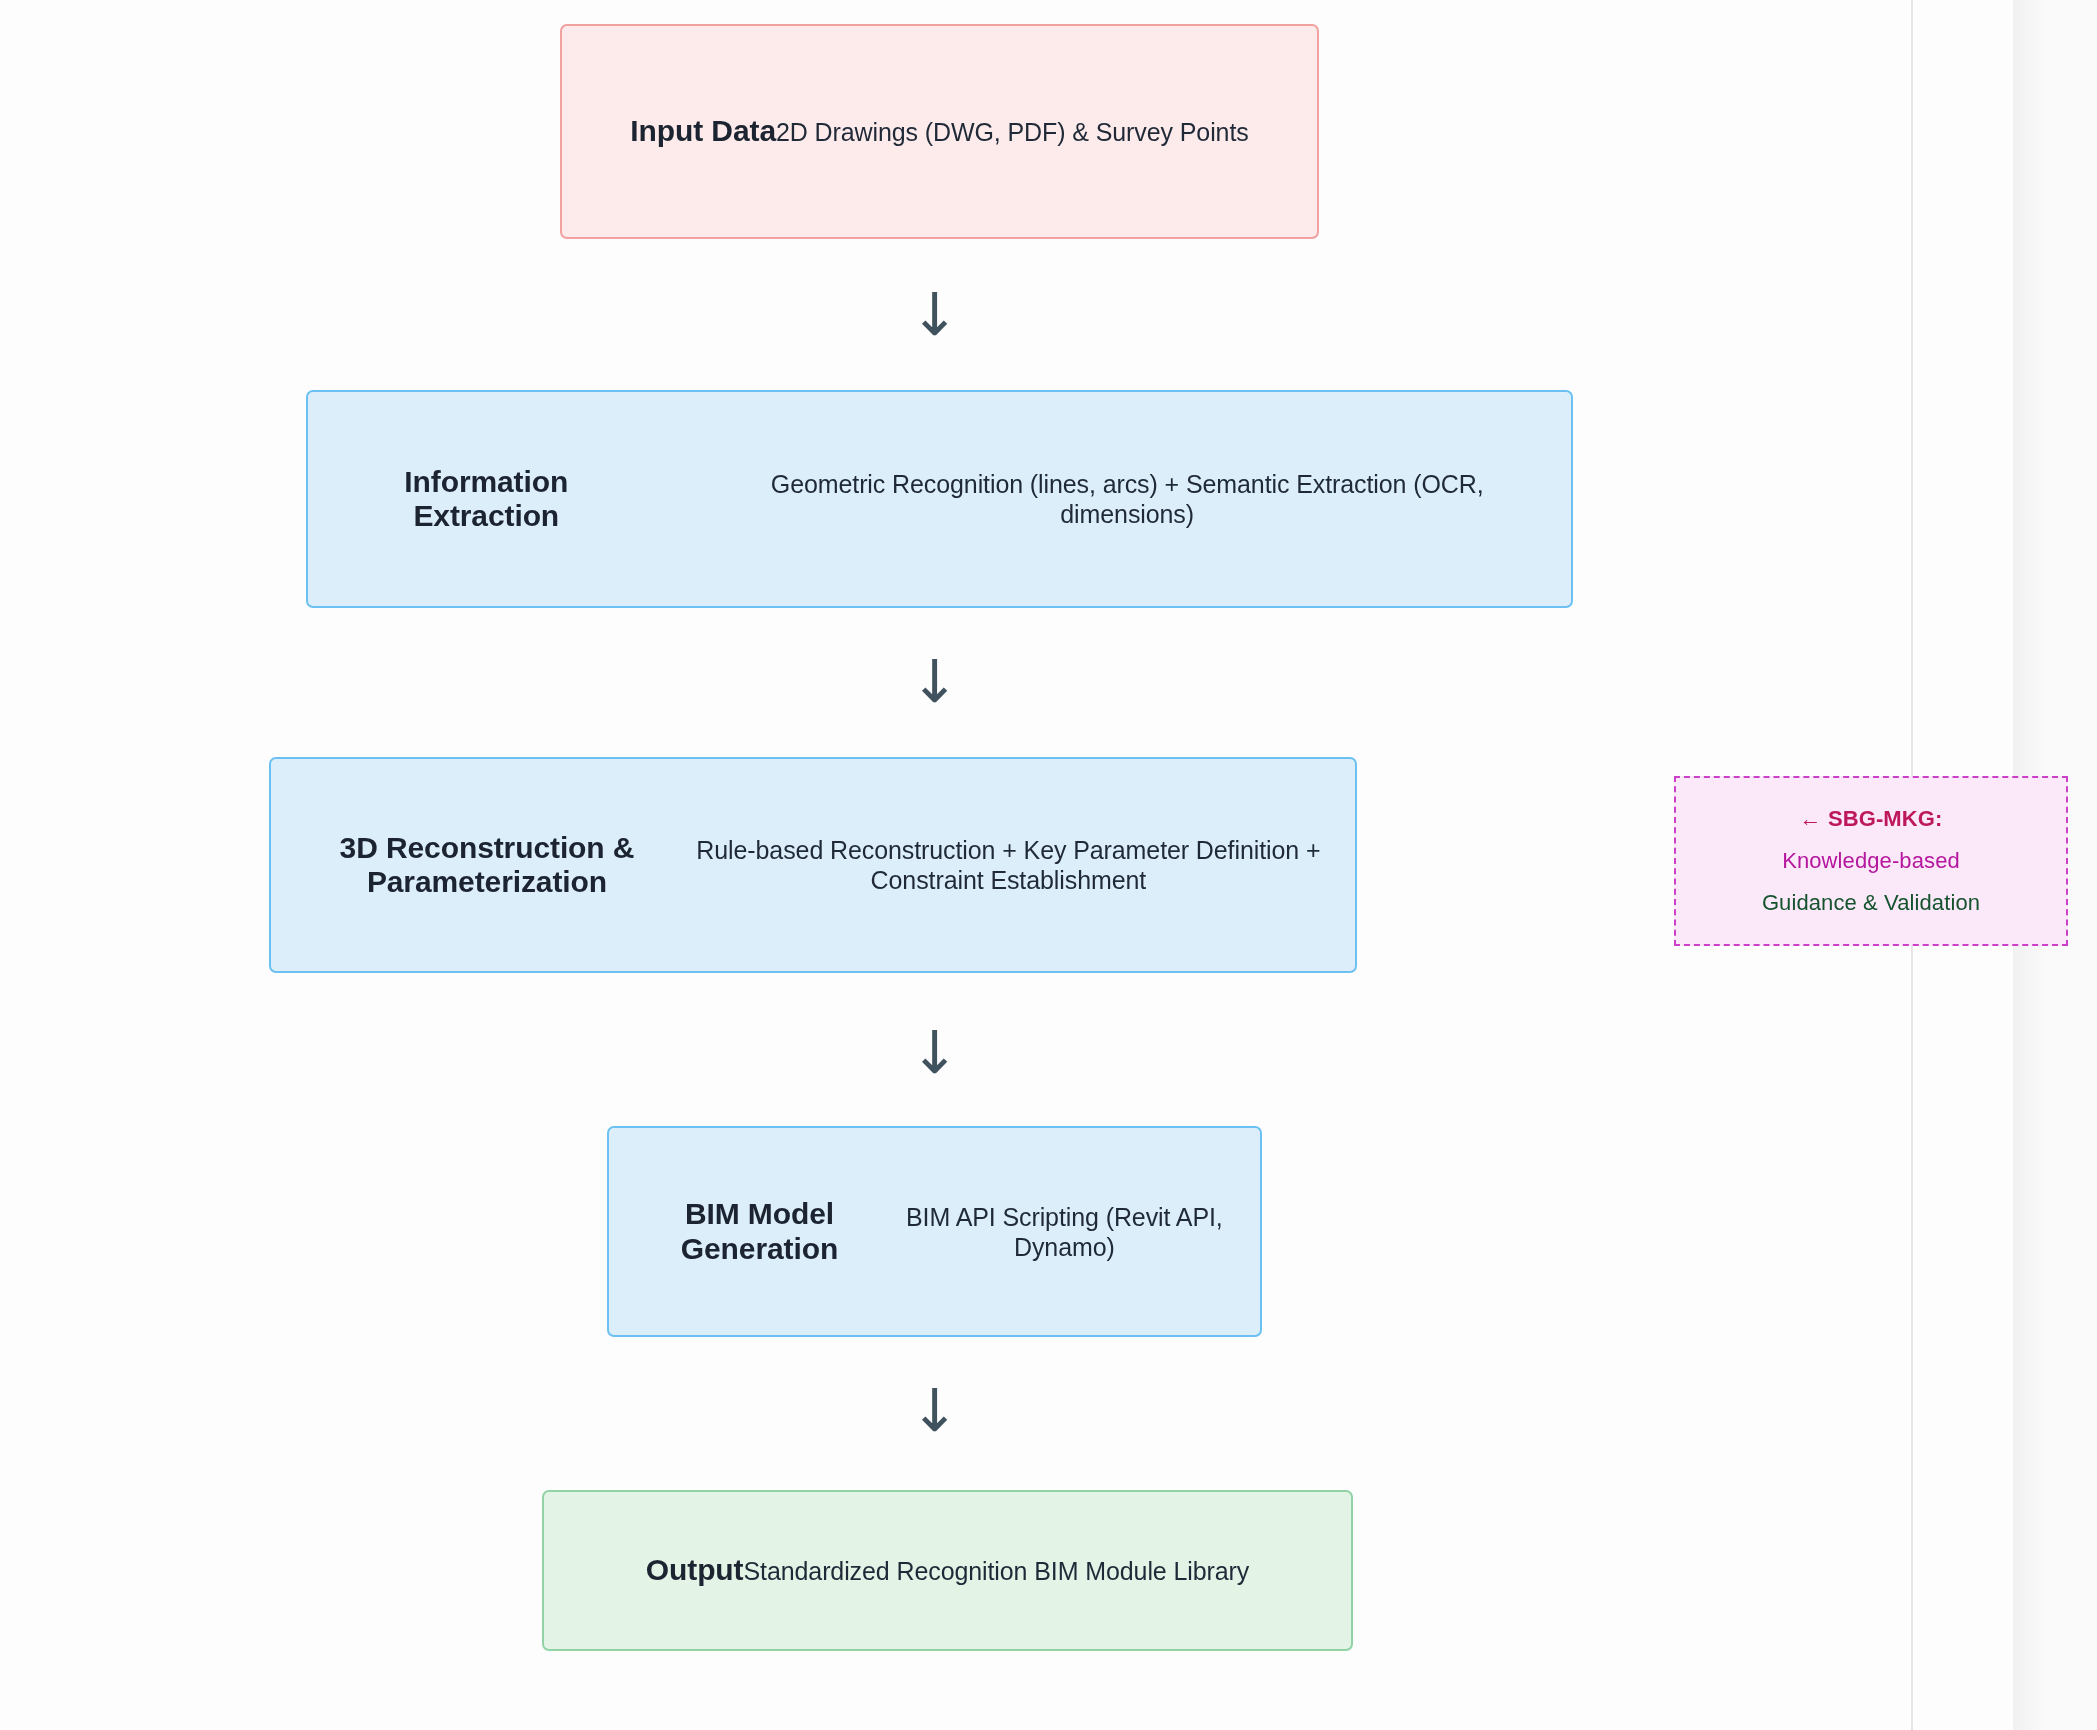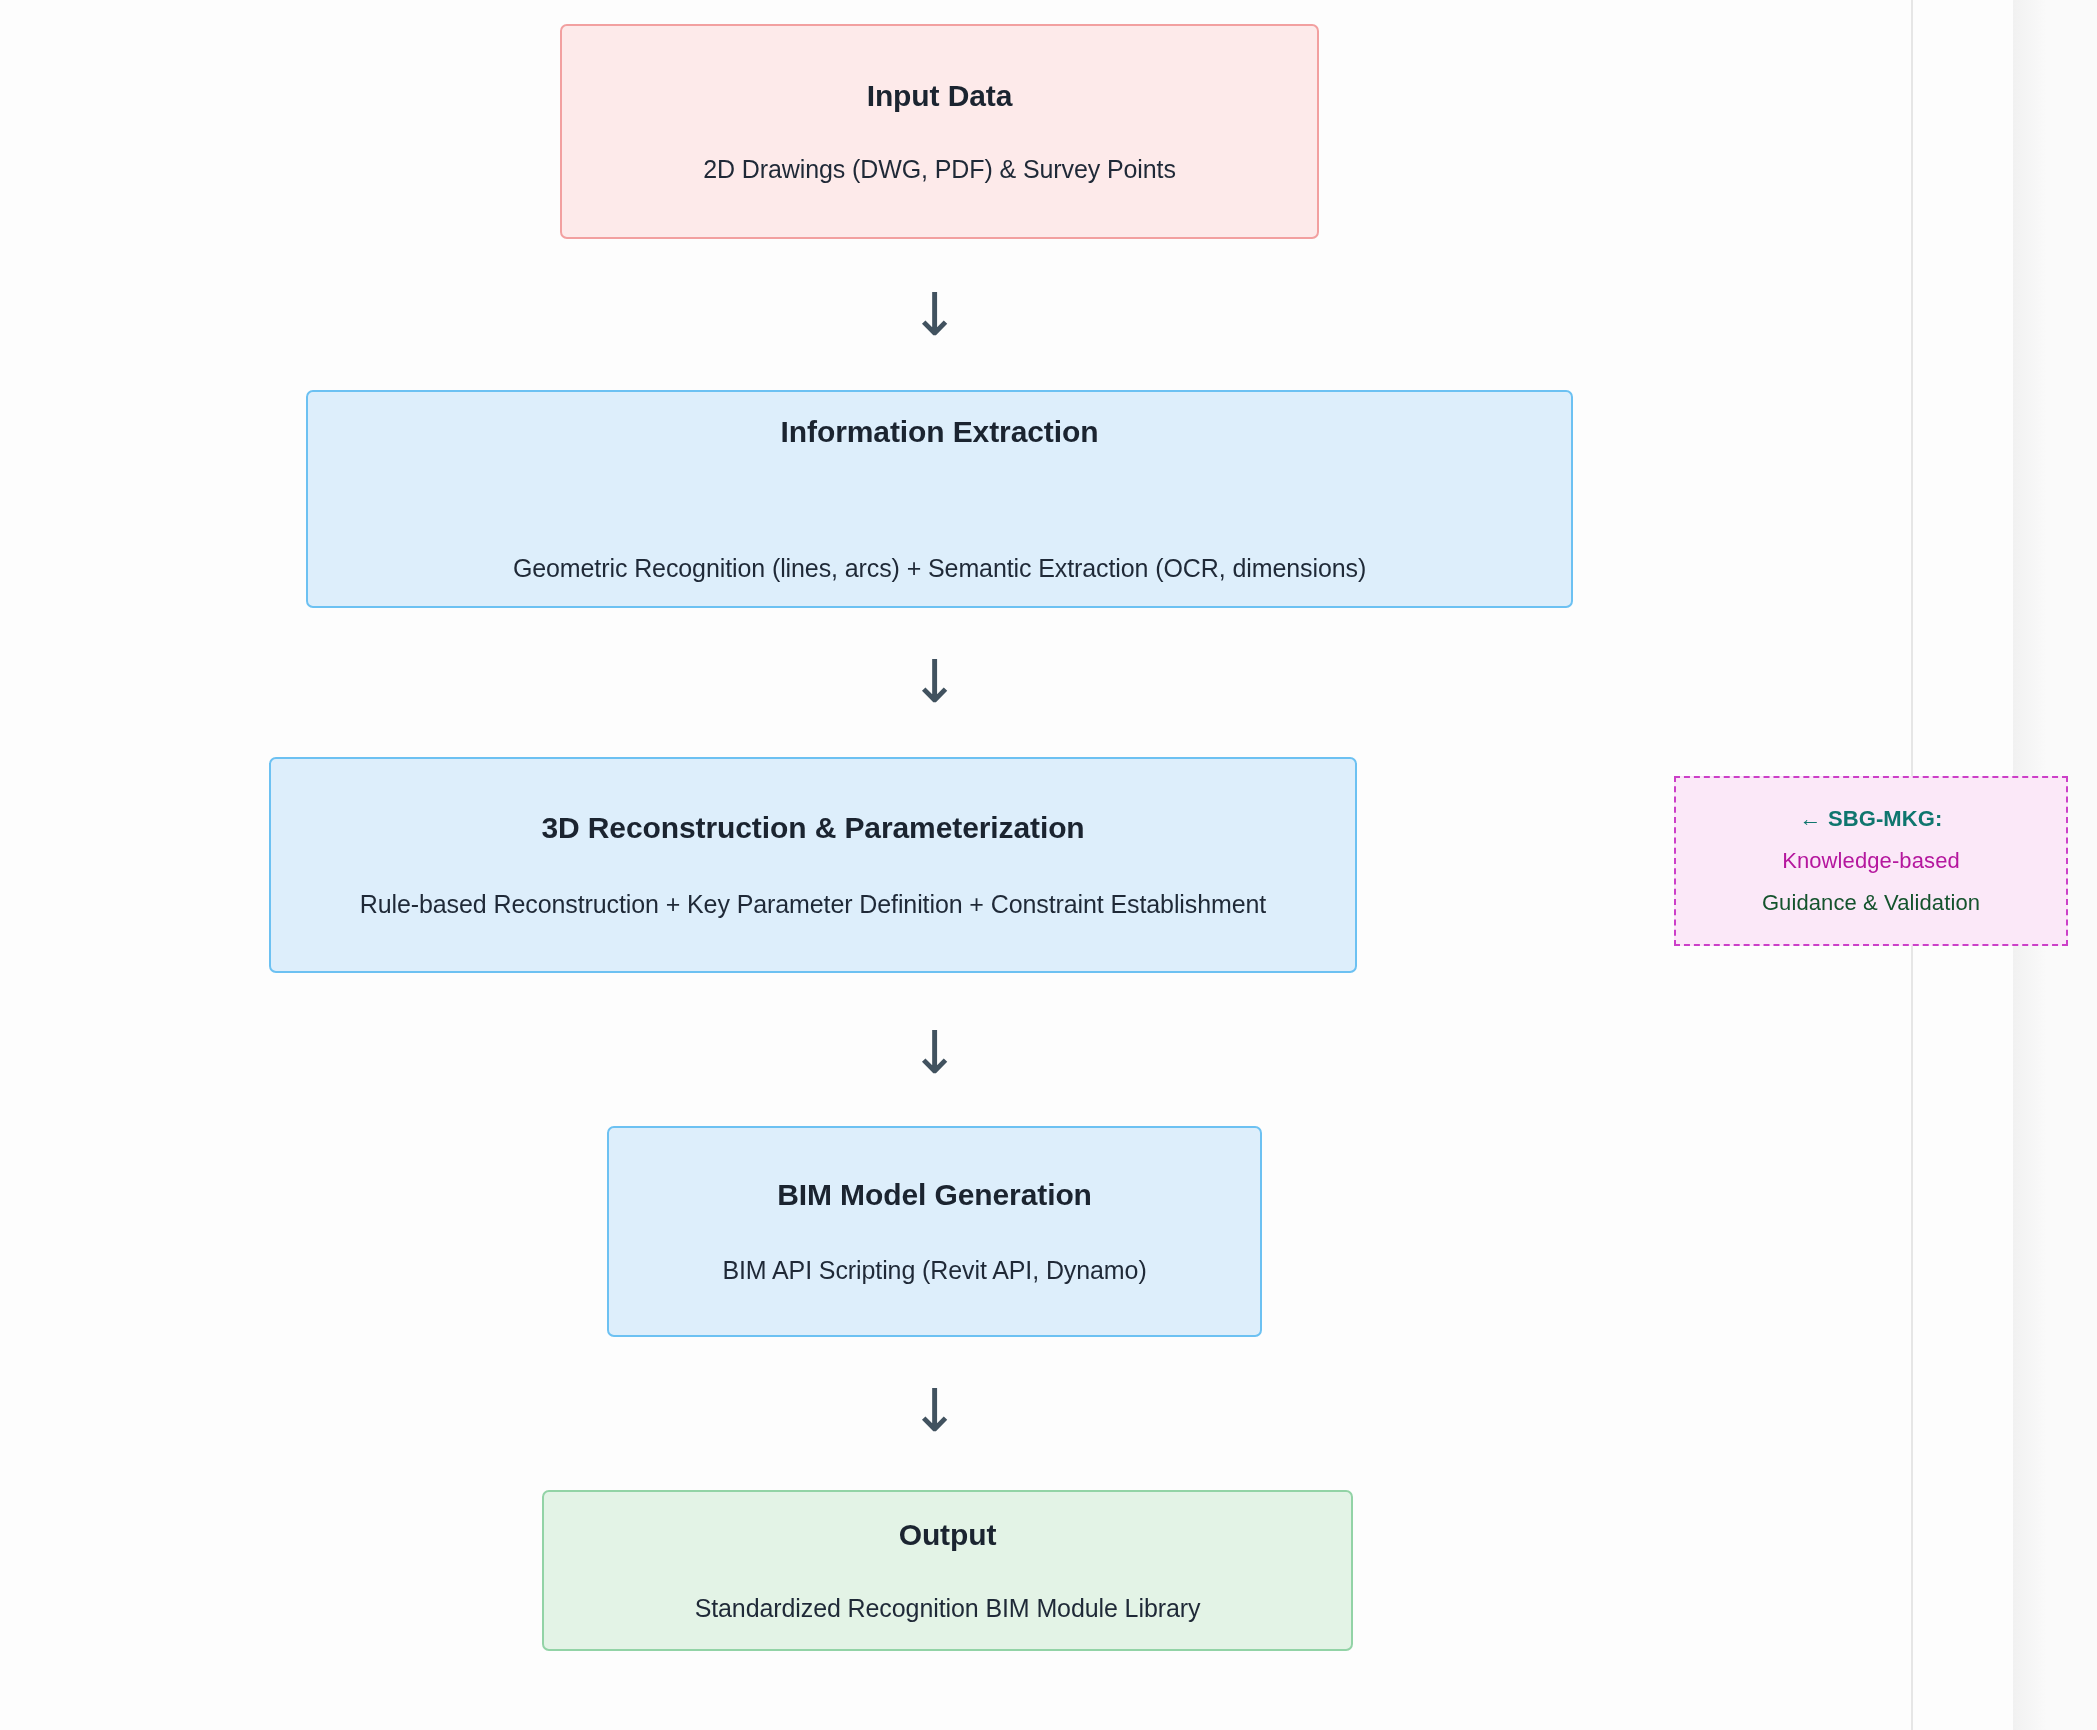--- a/index.html
+++ b/index.html
@@ -37,21 +37,21 @@
     bottom: 0;
     background: linear-gradient(to right, #f1f1f1 0%, #fafafa 40%, #fafafa 100%);
   }
 
   
   .node {
     position: absolute;
     box-sizing: border-box;
     border-radius: 6.9px;
     display: flex;
-    flex-direction: column;
+    flex-direction: row;
     align-items: center;
     justify-content: center;
     text-align: center;
     padding: 0 20.6px;
   }
   .node .node-title {
     font-weight: bold;
     font-size: 30px;
     color: #1b2430;
     line-height: 1.15;
@@ -140,21 +140,21 @@
 
   <div class="arrow" id="arrow-2" style="left: 910px; top: 652px;">↓</div>
 
   <div class="node blue" id="node-reconstruction-parameterization" style="left: 269px; top: 757px; width: 1088px; height: 216px; background: rgb(221, 238, 251); border-color: rgb(108, 193, 242);">
     <div class="node-title">3D Reconstruction &amp; Parameterization</div>
     <div class="gap-2"></div>
     <div class="node-sub">Rule-based Reconstruction + Key Parameter Definition + Constraint Establishment</div>
   </div>
 
   <div class="annot" id="annot-sbg-mkg" style="left: 1674px; top: 776px; width: 394px; height: 170px; background: rgb(251, 232, 248); border-color: rgb(204, 63, 200);">
-    <div class="annot-line strong" style="color: #0f766e;">←  SBG-MKG:</div>
+    <div class="annot-line strong" style="color: #be185d;">←  SBG-MKG:</div>
     <div class="annot-line" style="color: rgb(181, 23, 158);">Knowledge-based</div>
     <div class="annot-line" style="color: #14532d;">Guidance &amp; Validation</div>
   </div>
 
   <div class="arrow" id="arrow-3" style="left: 910px; top: 1023px;">↓</div>
 
   <div class="node blue" id="node-bim-model-generation" style="left: 598px; top: 1126px; width: 655px; height: 211px; background: rgb(221, 238, 251); border-color: rgb(108, 193, 242); margin-left: 9px;">
     <div class="node-title">BIM Model Generation</div>
     <div class="gap-2"></div>
     <div class="node-sub">BIM API Scripting (Revit API, Dynamo)</div>

